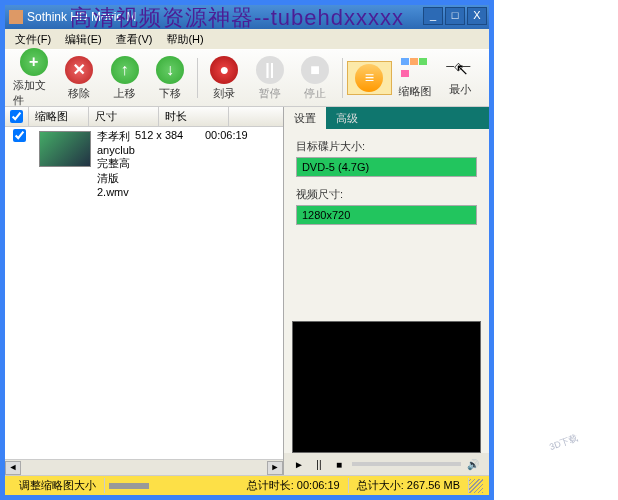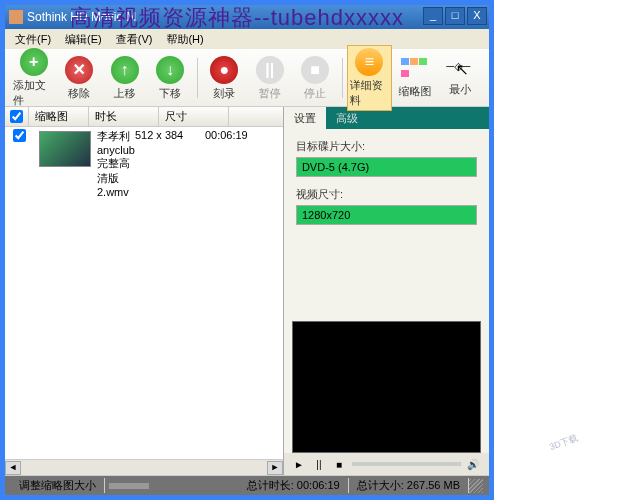--- a/index.html
+++ b/index.html
@@ -56,21 +56,21 @@
 .rtabs .tab{padding:4px 10px;cursor:pointer}
 .rtabs .tab.act{background:#f3f2eb;color:#333}
 .rbody{flex:1;padding:10px 12px;font-size:11px;overflow:auto}
 .rbody .fld{margin-bottom:10px}
 .rbody .flbl{color:#333;margin-bottom:3px}
 .rbody .fval{border:1px solid #aaa;background:#22c55e;padding:3px 5px;font-size:11px}
 .preview{height:132px;background:#000;margin:0 8px;border:1px solid #666}
 .pctrl{height:22px;display:flex;align-items:center;padding:0 8px;gap:6px;background:#e8e6dc}
 .pctrl .pb{width:14px;height:14px;display:flex;align-items:center;justify-content:center;font-size:10px;cursor:pointer}
 .pctrl .slider{flex:1;height:4px;background:#ccc;position:relative}
-.status{height:20px;background:#737373;border-top:1px solid #ccc;display:flex;align-items:center;font-size:11px;padding:1px 6px}
+.status{height:20px;background:#fde047;border-top:1px solid #ccc;display:flex;align-items:center;font-size:11px;padding:1px 6px}
 .status .sseg{padding:0 8px;border-right:1px solid #ccc}
 .status .sgrip{margin-left:auto;width:14px;height:14px;background:repeating-linear-gradient(-45deg,#999 0 1px,transparent 1px 3px)}
 .sthumb{width:40px;height:6px;background:#999;margin:0 4px}
 .watermark{position:absolute;right:4px;bottom:22px;width:60px;height:48px;opacity:.35;font-size:9px;color:#236;transform:rotate(-20deg);pointer-events:none}
 </style>
 </head>
 <body>
 
 <div class="window">
   <div class="titlebar">
@@ -117,21 +117,20 @@
         <div class="ticon ic-pause">||</div>
         <div class="tlbl">暂停</div>
       </div>
     <div class="tbtn dis">
         <div class="ticon ic-stop">■</div>
         <div class="tlbl">停止</div>
       </div>
     <div class="sep"></div>
     <div class="tbtn sel">
         <div class="ticon ic-detail">≡</div>
-        <div class="tlbl">详细资料</div>
       </div>
     <div class="tbtn">
         <div class="ic-thumb">
           <i></i>
           <i></i>
           <i></i>
           <i></i>
         </div>
         <div class="tlbl">缩略图</div>
       </div>
@@ -142,22 +141,22 @@
     <div class="cursor">↖</div>
   </div>
 
   <div class="content">
     <div class="left">
       <div class="lhdr">
         <div class="col c-chk">
             <input type="checkbox" checked="" style="">
           </div>
         <div class="col c-thumb">缩略图</div>
+        <div class="col c-size">尺寸</div>
         <div class="col c-dur">时长</div>
-        <div class="col c-size">尺寸</div>
       </div>
       <div class="lbody">
         <div class="row">
           <div class="col c-chk"><input type="checkbox" checked="" style=""></div>
           <div class="col c-thumb">
               <div class="thumb"></div>
             </div>
           <div class="col c-name">李孝利anyclub完整高清版2.wmv</div>
           <div class="col c-size">512 x 384</div>
           <div class="col c-dur">00:06:19</div>

